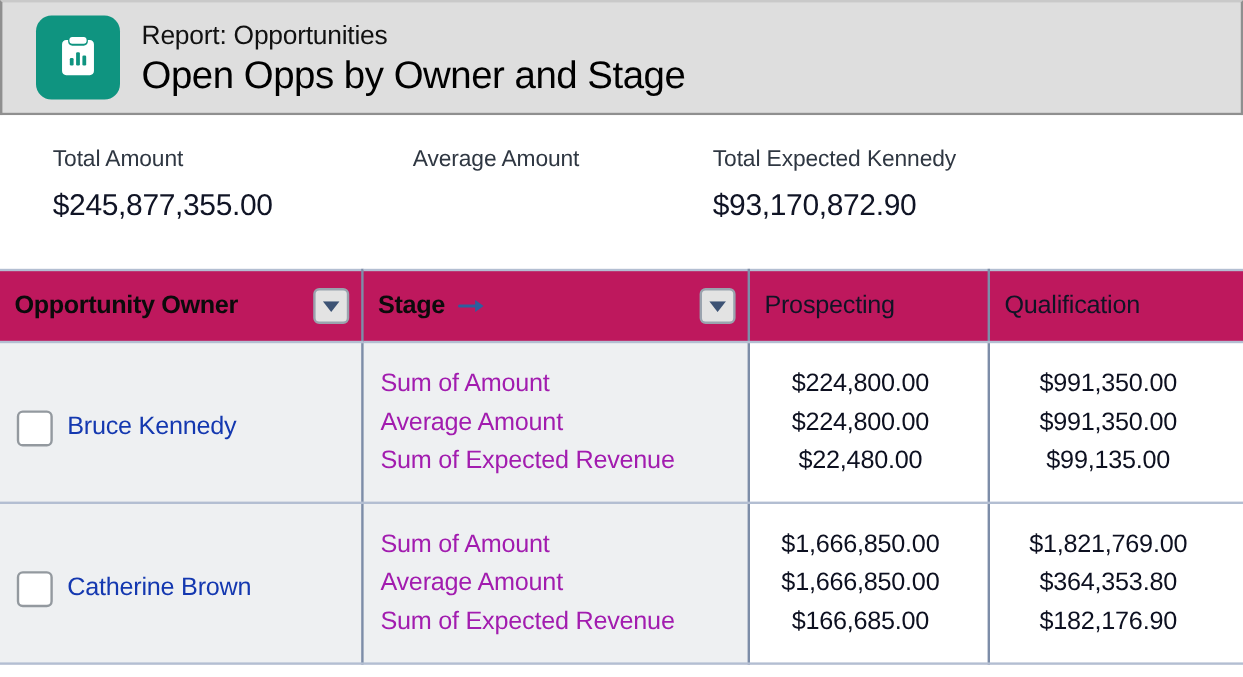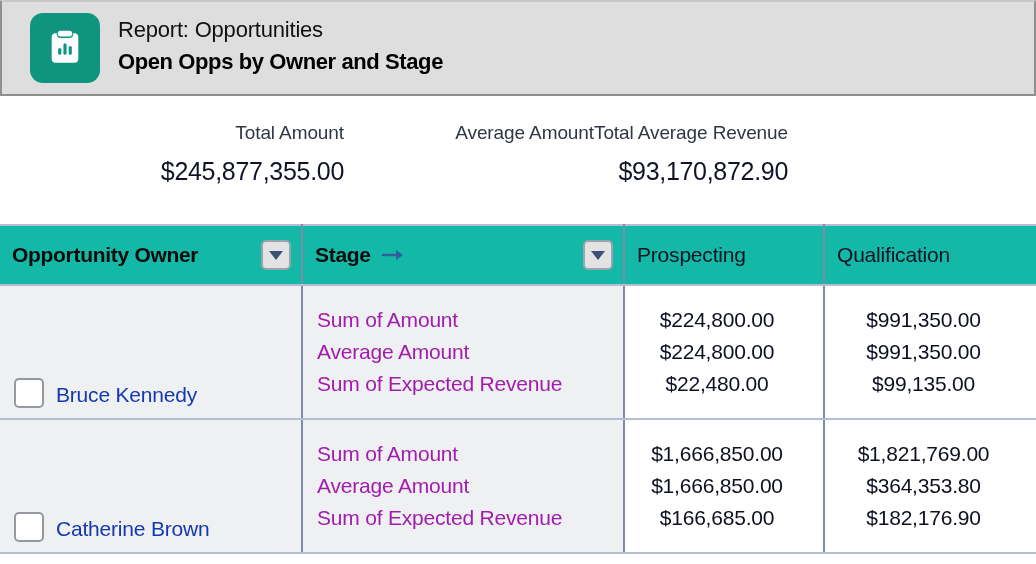--- a/index.html
+++ b/index.html
@@ -47,41 +47,40 @@
     gap: 2px;
   }
   .report-kicker {
     font-size: 22px;
     line-height: 26px;
     font-weight: 400;
     color: #111111;
     letter-spacing: -0.2px;
   }
   .report-title {
-    font-size: 22px;
+    font-size: 32px;
     line-height: 34px;
-    font-weight: 700;
+    font-weight: 400;
     color: #000000;
     letter-spacing: -0.4px;
   }
 
   
   .metrics {
     display: flex;
     align-items: flex-start;
     height: 128px;
     box-sizing: border-box;
     padding: 26px 0 0 44px;
     background: #ffffff;
   }
   .metric {
     display: flex;
     flex-direction: column;
     gap: 12px;
-    align-items: flex-end;
   }
   .metric-0 { width: 300px; }
   .metric-1 { width: 250px; }
   .metric-2 { width: auto; }
   .metric-label {
     font-size: 19px;
     line-height: 22px;
     font-weight: 400;
     color: #2f3742;
     letter-spacing: -0.1px;
@@ -107,21 +106,21 @@
     border-right: 2px solid #7d8da8;
     padding: 0;
     vertical-align: top;
   }
   .report-table th:last-child,
   .report-table td:last-child {
     border-right: none;
   }
 
   thead th {
-    background: #14b8a6;
+    background: #be185d;
     height: 58px;
     box-sizing: border-box;
     vertical-align: middle;
     margin-top: 48px;
   }
   .th-inner {
     display: flex;
     align-items: center;
     height: 58px;
     box-sizing: border-box;
@@ -165,21 +164,21 @@
   col.c-owner { width: 302px; }
   col.c-stage { width: 322px; }
   col.c-val1  { width: 200px; }
   col.c-val2  { width: 212px; }
 
   tbody td { background: #ffffff; }
   tbody td.group-cell { background: #eef0f2; }
 
   .owner-cell-inner {
     display: flex;
-    align-items: flex-end;
+    align-items: center;
     gap: 12px;
     padding: 18px 0 0 14px;
     box-sizing: border-box;
     min-height: 122px;
   }
   .row-checkbox {
     width: 26px;
     height: 26px;
     flex: 0 0 26px;
     border: 2px solid #93999f;
@@ -247,21 +246,21 @@
 
 <div class="metrics">
   <div class="metric metric-0">
     <div class="metric-label">Total Amount</div>
     <div class="metric-value">$245,877,355.00</div>
   </div>
   <div class="metric metric-1">
     <div class="metric-label">Average Amount</div>
   </div>
   <div class="metric metric-2">
-    <div class="metric-label">Total Average Revenue</div>
+    <div class="metric-label">Total Expected Kennedy</div>
     <div class="metric-value">$93,170,872.90</div>
   </div>
 </div>
 
 <table class="report-table">
   <colgroup>
     <col class="c-owner">
       <col class="c-stage">
       <col class="c-val1">
       <col class="c-val2">

